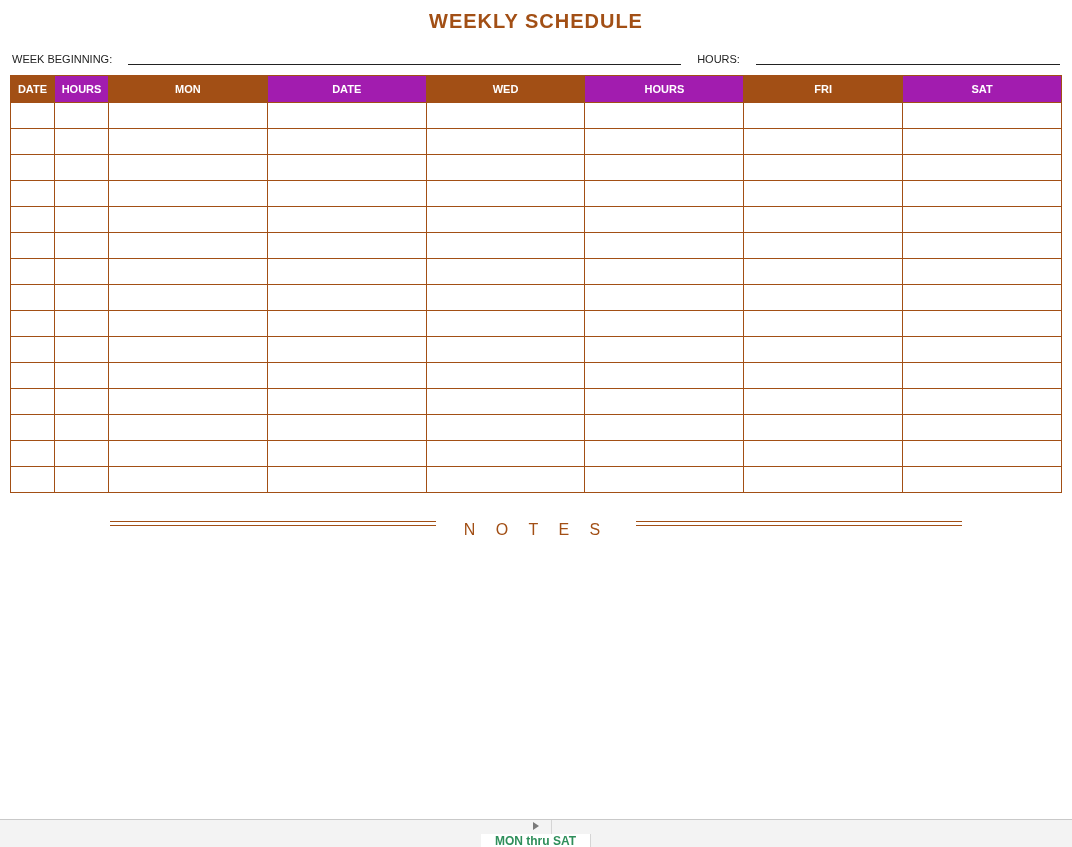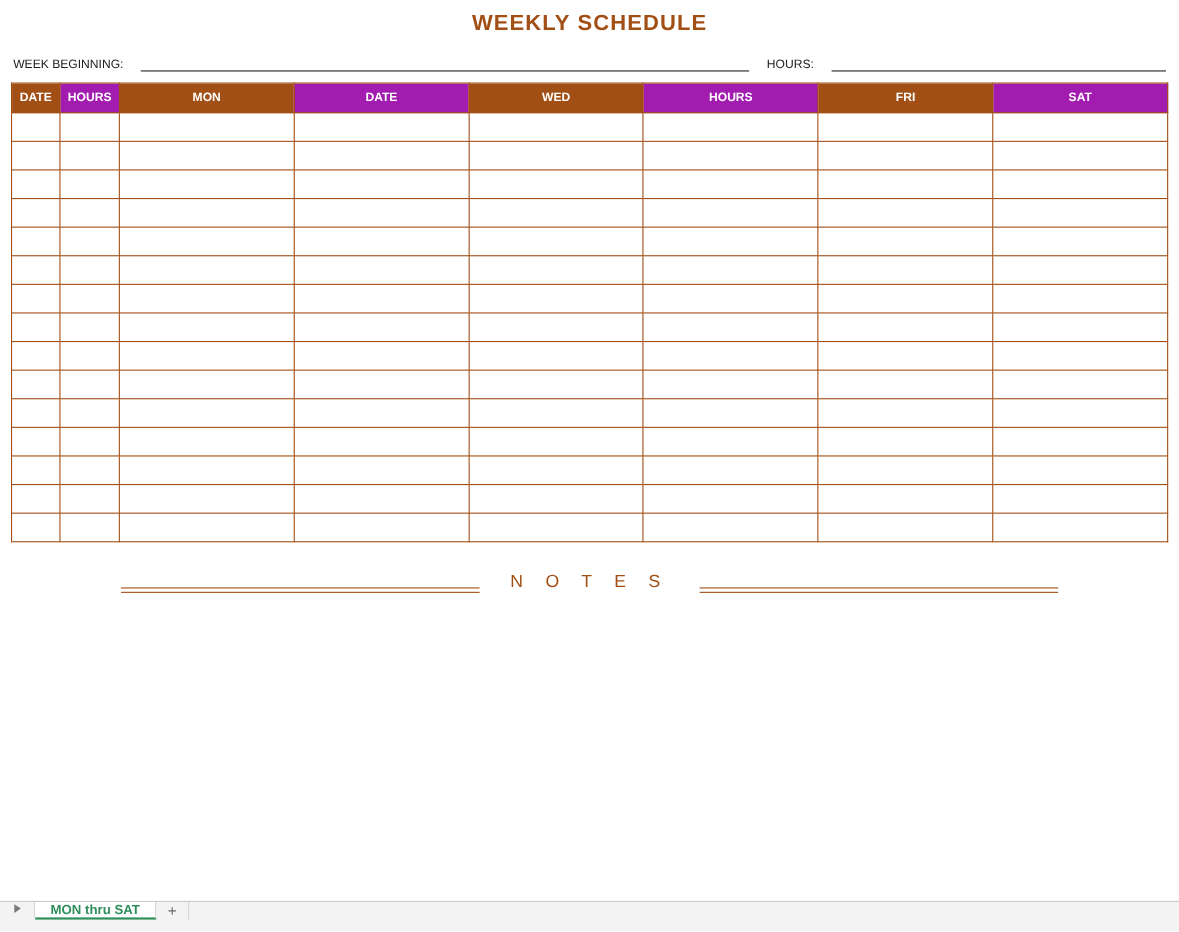--- a/index.html
+++ b/index.html
@@ -57,21 +57,21 @@
   .col-day   {  }
   .hdr-dark  { background: #a24f15; margin-left: 40px; }
   .hdr-light { background: #a21caf; }
   table.schedule td {
     border: 1px solid #a24f15;
     height: 26px;
     background: #fff;
   }
   .notes-wrap {
     display: flex;
-    align-items: flex-end;
+    align-items: flex-start;
     justify-content: center;
     gap: 28px;
     margin: 28px 0 0 0;
     padding: 0 100px;
   }
   .notes-rules {
     flex: 1;
     display: flex;
     flex-direction: column;
     gap: 3px;
@@ -89,22 +89,23 @@
   }
 
   
   .tabbar {
     position: absolute;
     left: 0; right: 0; bottom: 0;
     height: 28px;
     border-top: 1px solid #c9c9c9;
     background: #f3f3f3;
     display: flex;
-    align-items: flex-start;
+    align-items: center;
     font-size: 12px;
+    flex-direction: column;
   }
   .tabbtn {
     width: 32px;
     display: flex;
     align-items: center;
     justify-content: center;
     border-right: 1px solid #d5d5d5;
     color: #7a7a7a;
     background: #f3f3f3;
   }

